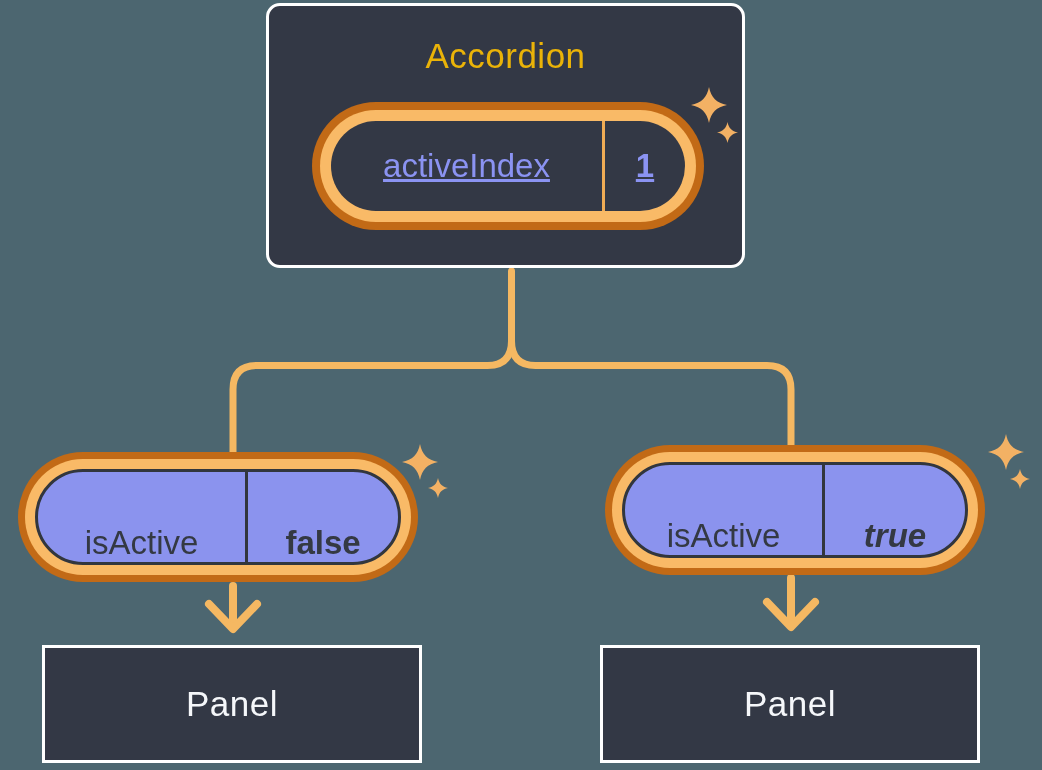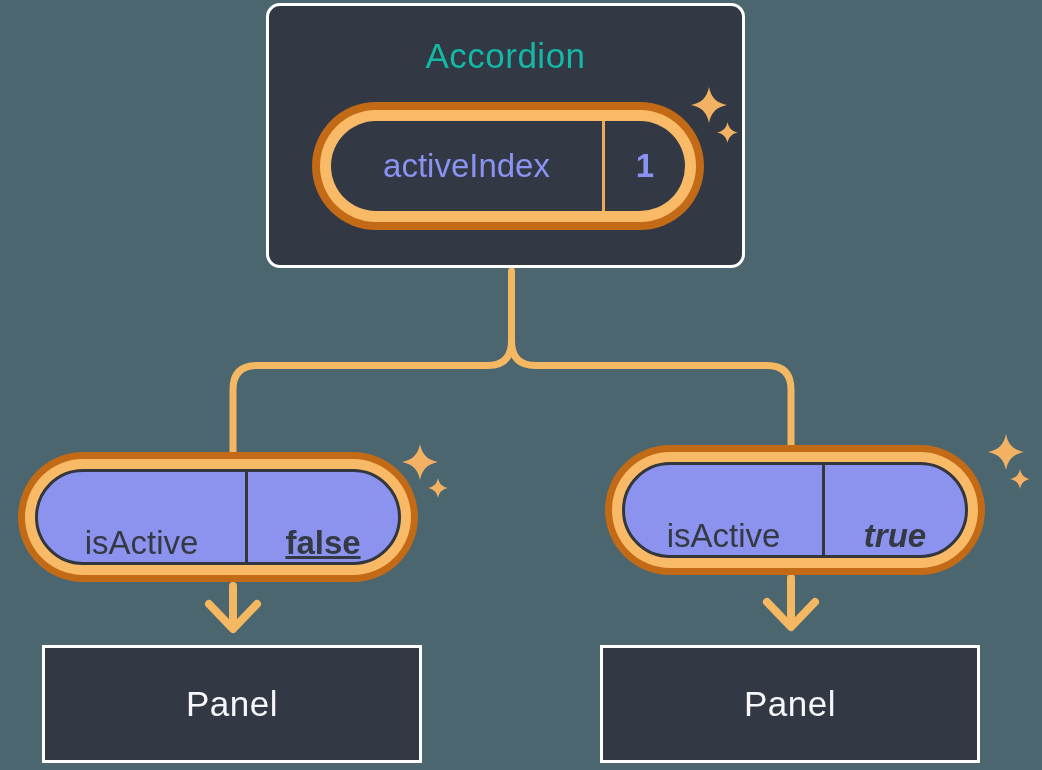--- a/index.html
+++ b/index.html
@@ -40,21 +40,21 @@
     background: var(--box-bg, #333845);
     border: 3px solid var(--box-border, #ffffff);
     border-radius: 14px;
     z-index: 2;
   }
   .accordion-box { left: 266px; top: 3px; width: 479px; height: 265px; }
   .box-title {
     position: absolute;
     left: 0; right: 0; top: 30px;
     text-align: center;
-    color: #14b8a6;
+    color: #eab308;
     font-size: 35px;
     font-weight: 500;
     letter-spacing: 0.5px;
   }
 
   .panel-box {
     display: flex;
     align-items: center;
     justify-content: center;
     color: #F5F7FA;
@@ -94,34 +94,34 @@
     font-size: 33px;
   }
   .pill-core .label { flex: 1 1 auto; font-weight: 400; }
   .pill-core .value { font-weight: 700; }
   .pill-core .divider { align-self: stretch; }
 
   
   .state-pill { left: 312px; top: 102px; width: 392px; height: 128px; padding: 8px; }
   .state-pill .pill-inner { padding: 11px; }
   .state-pill .pill-core { background: var(--box-bg, #333845); }
-  .state-pill .cell { color: var(--purple-text, #8B93F2); }
+  .state-pill .cell { color: var(--purple-text, #8B93F2); text-decoration: underline; }
   .state-pill .value { width: 80px; }
   .state-pill .divider { width: 3px; background: var(--divider-light, #F0AC55); }
 
   
   .prop-pill .pill-core {
     background: var(--pill-purple, #8B93EE);
     border: 3px solid var(--dark-line, #32363D);
     align-items: flex-end;
   }
   .prop-pill .cell { color: var(--dark-text, #343943); }
   .prop-pill .divider { width: 3px; background: var(--dark-line, #32363D); }
   .pill-left  { left: 18px;  top: 452px; width: 400px; height: 130px; }
-  .pill-left .value { width: 150px; text-decoration: underline; }
+  .pill-left .value { width: 150px; }
   .pill-right { left: 605px; top: 445px; width: 380px; height: 130px; }
   .pill-right .value { width: 140px; font-style: italic; }
 
   .sparkles {
     position: absolute;
     z-index: 5;
     pointer-events: none;
   }
   .sparkles path { fill: var(--sparkle, #F3B164); }
   .sparkles-accordion { left: 684px; top: 84px; }

